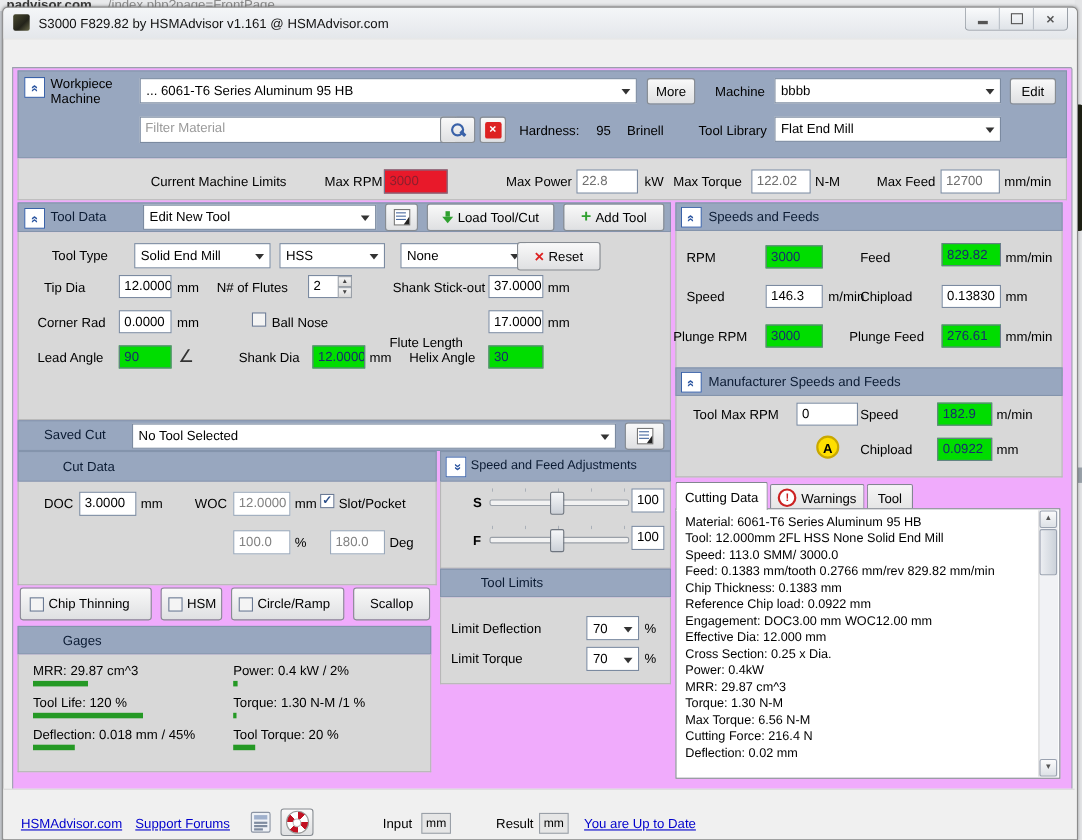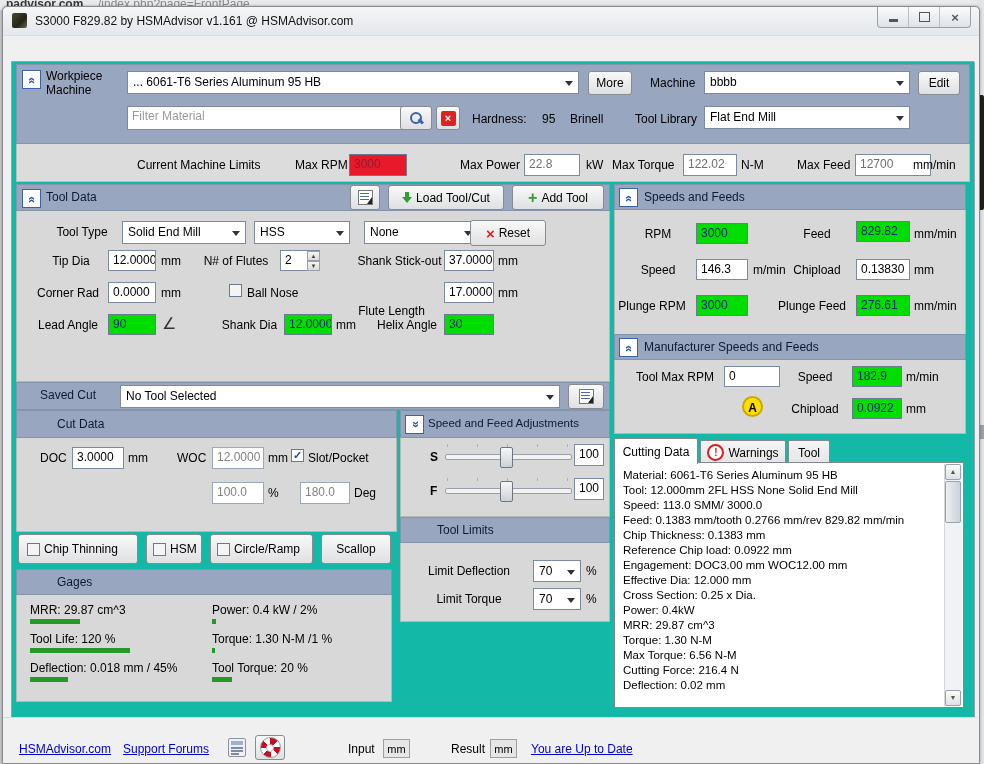--- a/index.html
+++ b/index.html
@@ -1,32 +1,32 @@
 <!DOCTYPE html>
 <html><head>
 <meta charset="utf-8">
 <style>
   html,body{margin:0;padding:0;background:#c9cdd2;}
   .page{position:relative;width:984px;height:764px;overflow:hidden;font-family:"Liberation Sans",sans-serif;font-size:12px;color:#000;}
   .abs{position:absolute;box-sizing:border-box;}
   .lb{position:absolute;font-size:12px;color:#000;white-space:nowrap;box-sizing:border-box;}
-  .lbr{text-align:center;}
+  .lbr{text-align:left;}
   .backdrop-top{position:absolute;left:0;top:0;width:984px;height:10px;background:#e9eaec;overflow:hidden;font-weight:bold;color:#3a3a3a;font-size:12px;}
   .backdrop-right{position:absolute;right:0;top:0;width:7px;height:764px;background:#e3e4e6;}
   .win{position:absolute;left:2px;top:6px;width:976px;height:756px;background:#f0f0f0;border:1px solid #8b8b8b;border-radius:5px 5px 0 0;box-shadow:0 0 3px rgba(0,0,0,.35);}
   .titlebar{position:absolute;left:0;top:0;width:100%;height:28px;background:linear-gradient(#f4f6f8,#e4e7eb);border-radius:5px 5px 0 0;border-bottom:1px solid #dcdcdc;}
   .app-icon{position:absolute;left:9px;top:6px;width:15px;height:15px;background:linear-gradient(135deg,#4a4a30,#23231a 60%,#6a6a4a);border-radius:2px;}
   .title-text{position:absolute;left:32px;top:7px;font-size:12px;color:#111;}
   .winbtns{position:absolute;right:8px;top:0px;display:flex;border:1px solid #9aa0a8;border-top:none;border-radius:0 0 4px 4px;overflow:hidden;background:linear-gradient(#fafbfc,#dfe3e8);}
   .winbtn{width:30px;height:20px;display:flex;align-items:center;justify-content:center;border-left:1px solid #b9bfc7;color:#444;font-size:11px;cursor:default;}
   .winbtn:first-child{border-left:none;}
   .tabstrip{position:absolute;left:8px;top:30px;width:960px;height:24px;}
   .tab{position:relative;display:inline-block;vertical-align:bottom;padding:3px 11px 2px;margin-right:1px;margin-top:3px;height:21px;background:linear-gradient(#f5f5f5,#e6e6e6);border:1px solid #898c95;border-bottom:none;border-radius:2px 2px 0 0;font-size:12px;box-sizing:border-box;}
   .tab.active{margin-top:0;height:25px;background:#fff;z-index:3;padding-top:5px;}
-  .content{position:absolute;left:8px;top:54px;width:962px;height:656px;background:#14b8a6;border:1px solid #9aa0ac;border-radius:0 2px 2px 2px;}
+  .content{position:absolute;left:8px;top:54px;width:962px;height:656px;background:#f0abfc;border:1px solid #9aa0ac;border-radius:0 2px 2px 2px;}
   .blue{background:#98a7bf;}
   .graybody{background:#d8d8d8;border:1px solid #b7b7b7;border-top:none;}
   .hdr-text{font-size:12px;color:#0b1b33;}
   .collapse-btn{position:absolute;width:17px;height:17px;background:#fff;border:1px solid #3a62a8;color:#2b55a0;display:flex;align-items:center;justify-content:center;font-weight:bold;font-size:12px;}
   .chev{display:inline-block;transform:rotate(90deg);letter-spacing:-1px;line-height:1;}
   .chevd{display:inline-block;transform:rotate(-90deg);letter-spacing:-1px;line-height:1;}
   .field{position:absolute;background:#fff;border:1px solid #7b8aa0;font-size:12px;color:#000;padding:2px 4px;box-sizing:border-box;white-space:nowrap;overflow:hidden;}
   .fgreen{background:#00dd00;color:#182a6e;border-color:#6b7a8e;}
   .fred{background:#e8192a;color:#8c1f2d;border-color:#6b7a8e;}
   .fdis{color:#828282;border-color:#9aa8ba;}
@@ -124,28 +124,32 @@
       <div class="lb" style="left:125px;top:96px;">Current Machine Limits</div>
       <div class="lb" style="left:283px;top:96px;">Max RPM</div>
       <div class="field fred" style="left:337px;top:92px;width:58px;height:22px;">3000</div>
       <div class="lb" style="left:448px;top:96px;">Max Power</div>
       <div class="field" style="left:512px;top:92px;width:56px;height:22px;color:#6f6f6f;">22.8</div>
       <div class="lb" style="left:574px;top:96px;">kW</div>
       <div class="lb" style="left:600px;top:96px;">Max Torque</div>
       <div class="field" style="left:671px;top:92px;width:54px;height:22px;color:#6f6f6f;">122.02</div>
       <div class="lb" style="left:729px;top:96px;">N-M</div>
       <div class="lb" style="left:785px;top:96px;">Max Feed</div>
-      <div class="field" style="left:843px;top:92px;width:76px;height:22px;color:#6f6f6f;">12700</div>
+      <div class="field" style="left:843px;top:92px;width:54px;height:22px;color:#6f6f6f;">12700</div>
       <div class="lb" style="left:901px;top:96px;">mm/min</div>
 
       <div class="abs blue" style="left:4px;top:122px;width:594px;height:27px;border:1px solid #8494ac;"></div>
       <div class="collapse-btn" style="left:10px;top:127px;">
           <span class="chev">«</span>
         </div>
       <div class="lb hdr-text" style="left:34px;top:128px;">Tool Data</div>
+      <div class="combo" style="left:118px;top:124px;width:212px;height:23px;">
+        <span class="txt">Edit New Tool</span>
+          <span class="carrow"></span>
+      </div>
       <div class="btn" style="left:338px;top:123px;width:30px;height:25px;">
         <span style="position:relative;width:13px;height:13px;background:#fff;border:1px solid #777;display:inline-block;">
           <span style="position:absolute;left:1px;top:2px;width:9px;height:1px;background:#4a6aa0;"></span>
           <span style="position:absolute;left:1px;top:5px;width:9px;height:1px;background:#4a6aa0;"></span>
           <span style="position:absolute;left:1px;top:8px;width:9px;height:1px;background:#4a6aa0;"></span>
           <span style="position:absolute;right:0;bottom:0;width:0;height:0;border-left:5px solid transparent;border-bottom:7px solid #222;"></span>
         </span>
       </div>
       <div class="btn" style="left:376px;top:123px;width:116px;height:25px;">
         <span style="position:relative;width:10px;height:12px;display:inline-block;">

